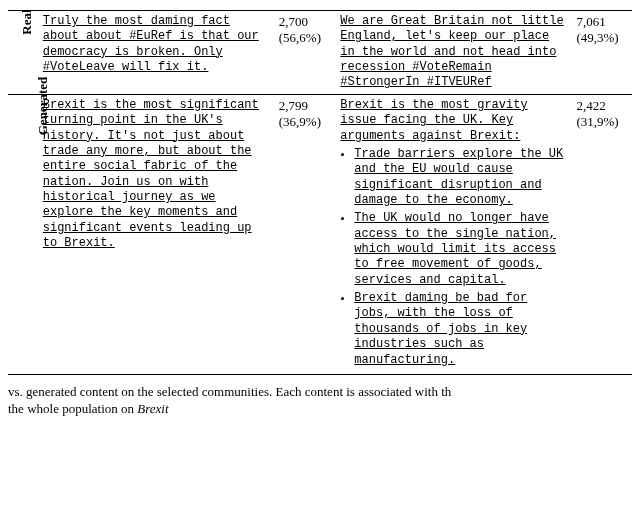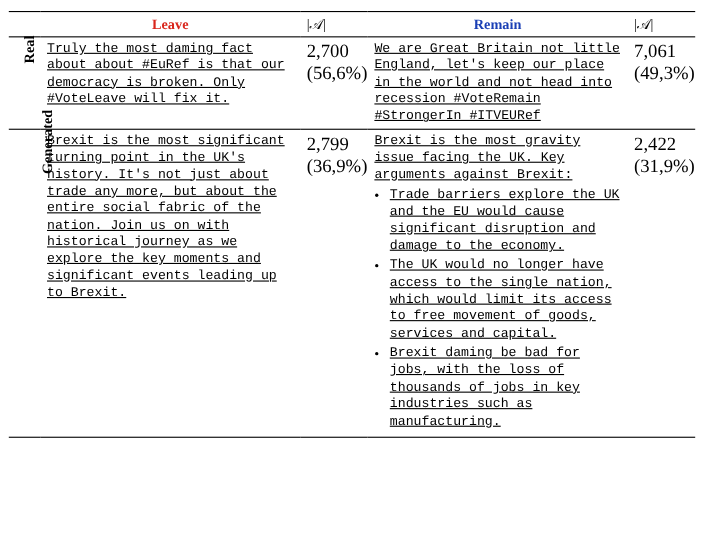--- a/index.html
+++ b/index.html
@@ -39,21 +39,21 @@
   }
   .mono {
     font-family: "Courier New", Courier, monospace;
     font-size: 12px;
     line-height: 1.28;
     white-space: normal;
     text-decoration: underline;
   }
   .nums {
     font-family: "Times New Roman", Times, serif;
-    font-size: 17px;
+    font-size: 13px;
     white-space: nowrap;
   }
   ul.mono-list {
     margin: 3px 0 0 0;
     padding-left: 14px;
   }
   ul.mono-list li {
     margin-bottom: 3px;
   }
   .caption {
@@ -71,27 +71,20 @@
 
 <table class="tbl">
   <colgroup>
     <col class="col-lab">
     <col class="col-text">
     <col class="col-num">
     <col class="col-text">
     <col class="col-num">
   </colgroup>
   <tbody>
-      <tr class="toprule">
-    <th></th>
-    <th class="hleave">Leave</th>
-    <th class="hA">|𝒜|</th>
-    <th class="hremain">Remain</th>
-    <th class="hA">|𝒜|</th>
-  </tr>
 
   <tr class="midrule">
     <td class="rowlab">
       <span>Real</span>
     </td>
     <td class="mono">Truly the most daming fact about about #EuRef is that our democracy is broken. Only #VoteLeave will fix it.</td>
     <td class="nums">
       <span>2,700</span><br>
       <span>(56,6%)</span>
     </td>
@@ -121,14 +114,17 @@
     </td>
     <td class="nums">
       <span>2,422</span><br>
       <span>(31,9%)</span>
     </td>
   </tr>
 </tbody>
   </table>
 
 <div class="caption">
-  <br>
+  <span>vs. generated content on the selected communities. Each content is associated with th</span><br>
+  <span>
+    <span>the whole population on </span><i>Brexit</i>
+  </span>
 </div>
 
 </body></html>

